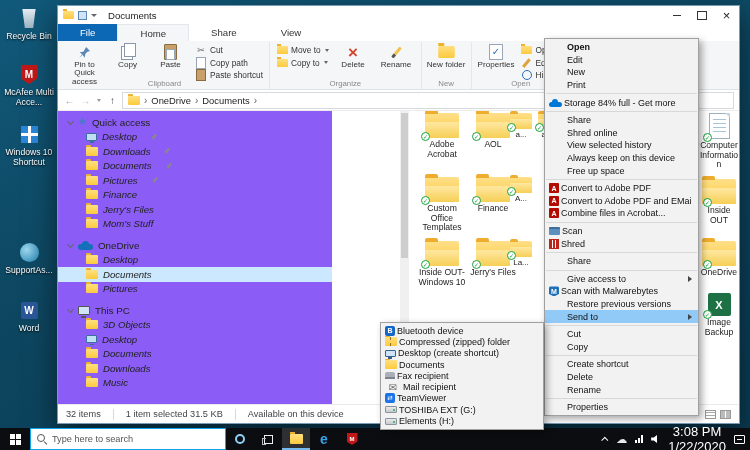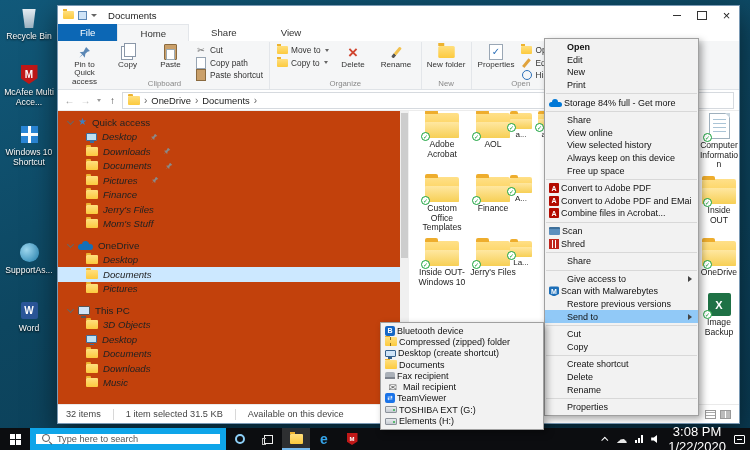--- a/index.html
+++ b/index.html
@@ -89,21 +89,21 @@
   .ab-hist { width:8px; }
   .ab-hist::after { content:""; width:0; height:0; border-top:3px solid #999; border-left:2.5px solid transparent; border-right:2.5px solid transparent; }
   .breadcrumb { flex:1; height:17px; border:1px solid #d6dadf; display:flex; align-items:center; gap:4px; padding:0 5px; font-size:9.4px; color:#222; }
   .crumb-chev::after { content:"›"; color:#666; font-size:10px; }
   .crumb { white-space:nowrap; }
   .ab-refresh { margin-left:auto; color:#777; font-size:10px; }
   .ab-refresh::after { content:"↻"; }
   .ab-search { width:150px; height:17px; border:1px solid #d6dadf; background:#fff; }
 
   
-  .navpane { position:absolute; left:0; top:105px; width:342px; bottom:19px; padding-top:4px; overflow:hidden; font-size:9.6px; background:#c2410c; }
+  .navpane { position:absolute; left:0; top:105px; width:274px; bottom:19px; padding-top:4px; overflow:hidden; font-size:9.6px; background:#8b5cf6; }
   .nav-row { height:14.5px; display:flex; align-items:center; gap:5px; color:#222; position:relative; }
   .nav-header { padding-left:10px; font-size:9.8px; }
   .nav-item { padding-left:28px;font-style:italic; }
   .nav-item.selected { background: var(--sel, #cce8ff); }
   .nav-gap { height:7px; }
   .nav-ic { flex:none; display:flex; }
   .pin-ic { margin-left:8px; display:flex; }
   .tree-chevron { width:5px; height:5px; border-right:1.2px solid #666; border-bottom:1.2px solid #666; flex:none; }
   .tree-chevron.down { transform:rotate(45deg); margin-top:-2px; }
   .tree-chevron.right { position:absolute; left:30px; transform:rotate(-45deg); border-color:#aaa; }
@@ -179,21 +179,21 @@
   .st-mail::after { content:"✉"; }
   .st-teamviewer { background:#1a73e8; width:10px; height:10px; border-radius:2px; font-size:6.5px; }
   .st-drive { width:12px; height:7px; background:linear-gradient(#e8ebee,#c6cbd2); border:1px solid #8d939b; border-radius:1px; position:relative; }
   .st-drive::after { content:""; position:absolute; right:1px; top:2px; width:2px; height:2px; background:#2faf4b; border-radius:50%; }
 
   
   .taskbar { position:absolute; left:0; right:0; bottom:0; height:22px; background:var(--tbb,#0c0d10); display:flex; align-items:stretch; z-index:50; }
   .tb-start { width:30px; display:flex; align-items:center; justify-content:center; }
   .win-logo { display:grid; grid-template-columns:5px 5px; grid-template-rows:5px 5px; gap:1px; }
   .win-logo i { background:#fff; display:block; }
-  .tb-search { width:196px; background:#fff; border:6px solid #0ea5e9; display:flex; align-items:center; gap:5px; padding:0 6px; }
+  .tb-search { width:196px; background:#fff; border:1px solid #0ea5e9; display:flex; align-items:center; gap:5px; padding:0 6px; }
   .tbs-text { font-size:9.2px; color:#555; }
   .magnifier { width:10px; height:10px; position:relative; flex:none; }
   .magnifier::before { content:""; position:absolute; left:0; top:0; width:6px; height:6px; border:1.4px solid #555; border-radius:50%; }
   .magnifier::after { content:""; position:absolute; left:6.8px; top:6.8px; width:3.5px; height:1.4px; background:#555; transform:rotate(45deg); transform-origin:left center; }
   .tb-icon { width:28px; display:flex; align-items:center; justify-content:center; }
   .tb-icon.active { background:rgba(255,255,255,.14); box-shadow:inset 0 -2px 0 #76b9ed; }
   .ic-cortana { width:10px; height:10px; border:2px solid #8ed0f8; border-radius:50%; }
   .ic-taskview { width:9px; height:9px; border:1px solid #eee; position:relative; }
   .ic-taskview::after { content:""; position:absolute; left:-3px; top:2px; width:3px; height:5px; border:1px solid #bbb; border-right:none; }
   .tb-folder { width:13px; height:10px; background:linear-gradient(#ffdf7e,#fcca3e); border-radius:1px; position:relative; }
@@ -641,21 +641,21 @@
         <span class="mi-icon mi-onedrive-storage"></span>
         <span class="mi-label">Storage 84% full - Get more</span>
       </div>
       <div class="menu-sep"></div>
       <div class="menu-item">
         <span class="mi-icon"></span>
         <span class="mi-label">Share</span>
       </div>
       <div class="menu-item">
         <span class="mi-icon"></span>
-        <span class="mi-label">View online</span>
+        <span class="mi-label">Shred online</span>
       </div>
       <div class="menu-item">
         <span class="mi-icon"></span>
         <span class="mi-label">View selected history</span>
       </div>
       <div class="menu-item">
         <span class="mi-icon"></span>
         <span class="mi-label">Always keep on this device</span>
       </div>
       <div class="menu-item">

